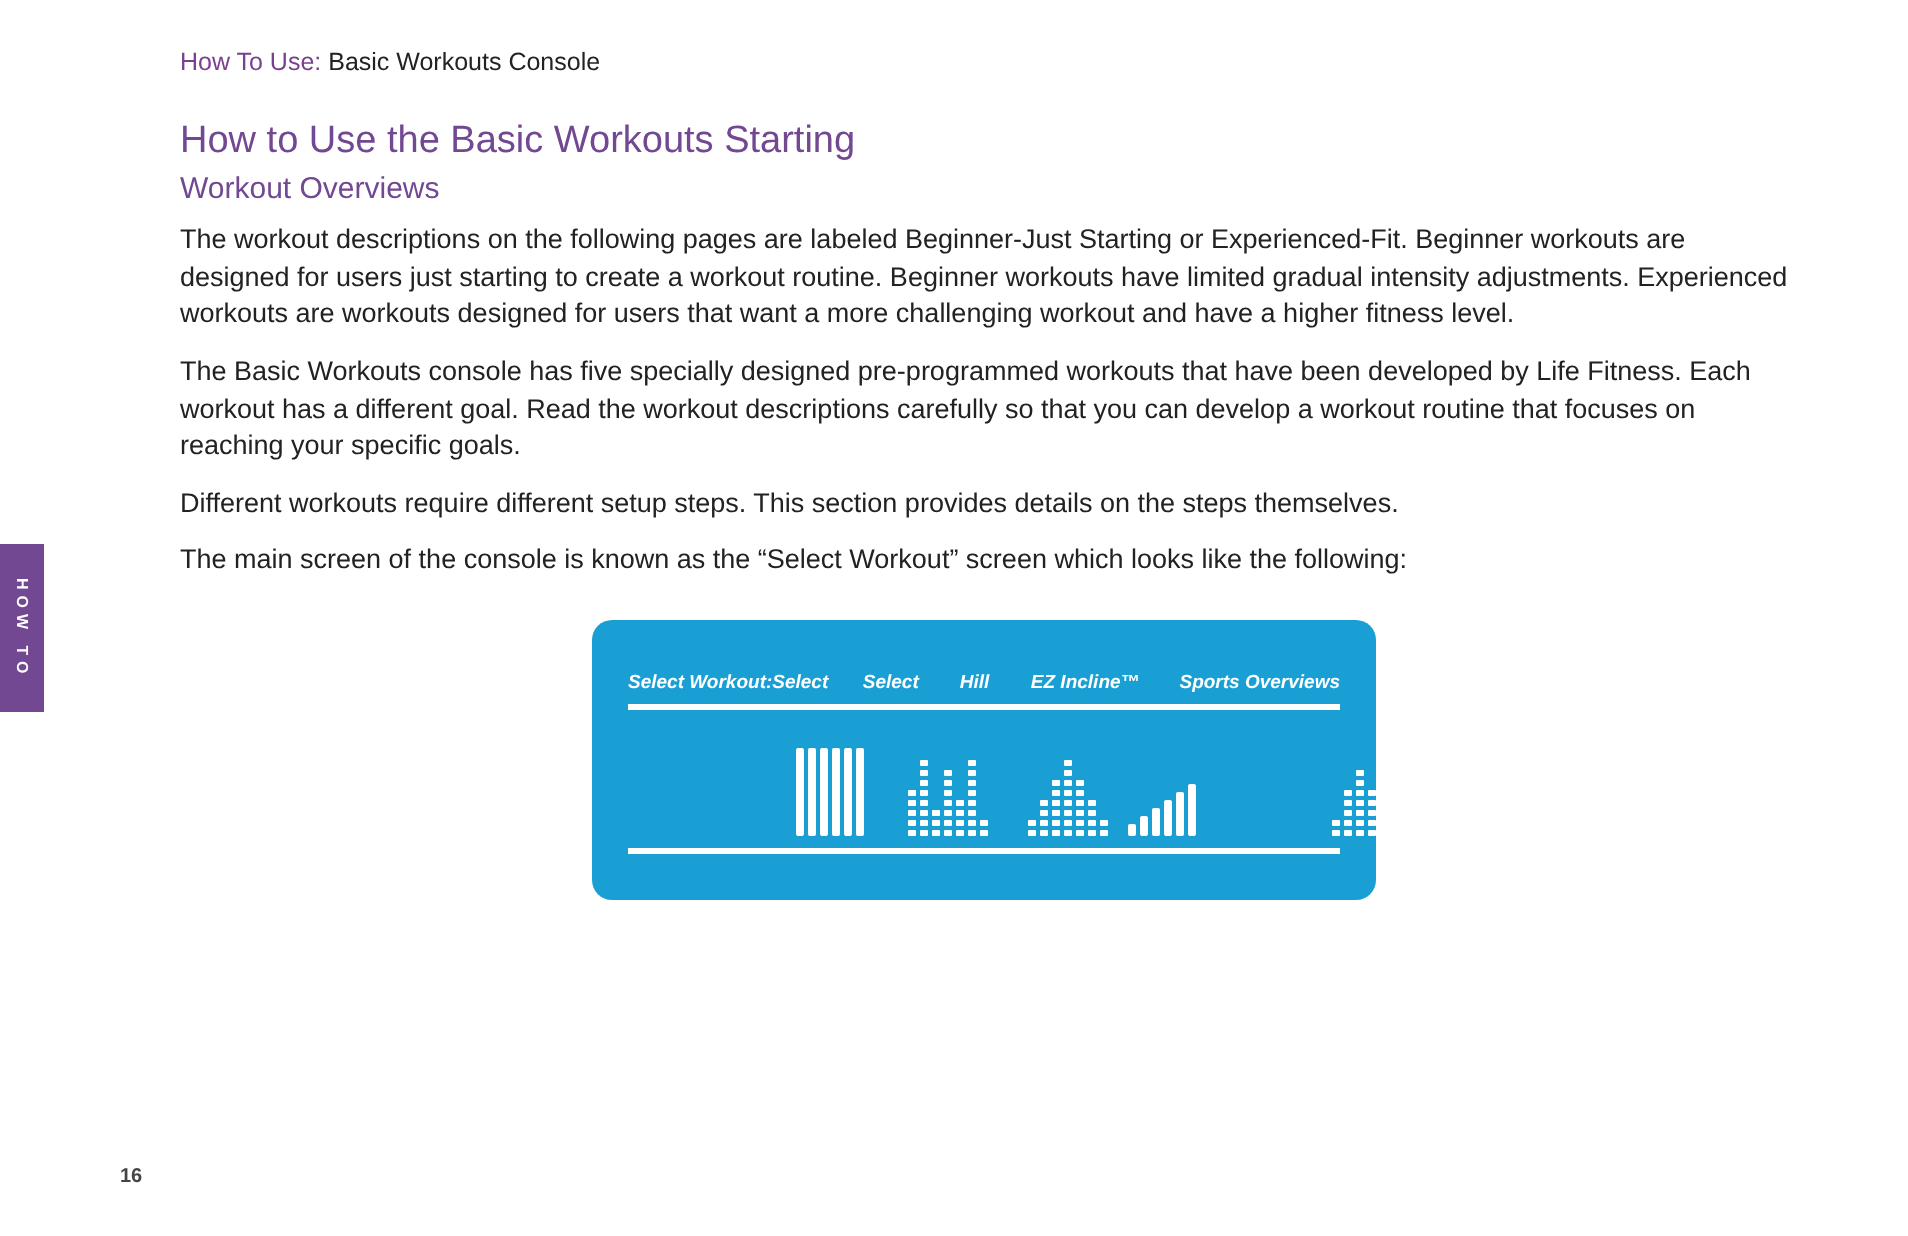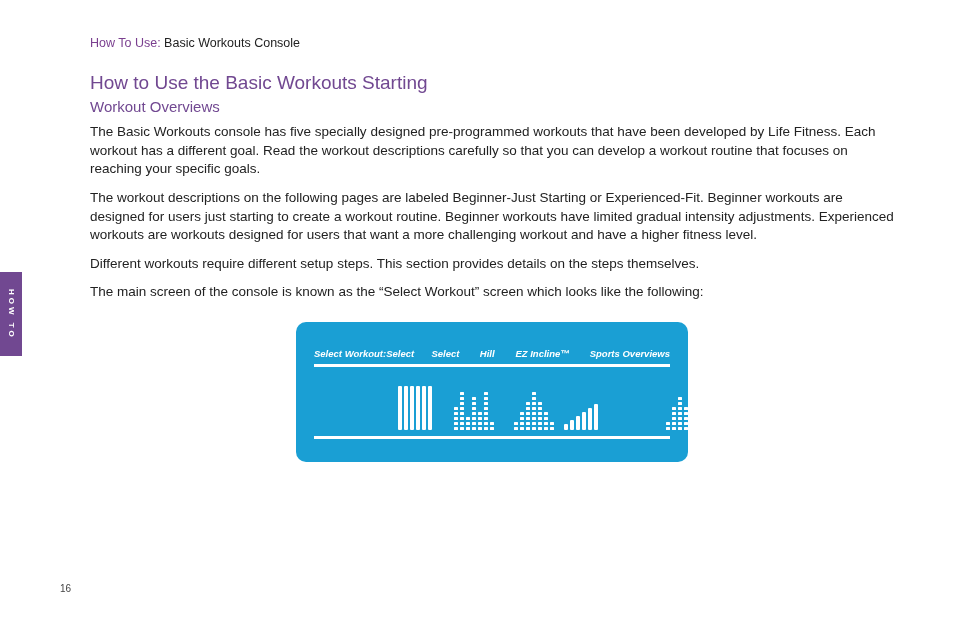--- a/index.html
+++ b/index.html
@@ -8,21 +8,20 @@
     width: 954px;
     height: 618px;
     background: #fff;
     font-family: Arial, Helvetica, sans-serif;
     color: #222;
     position: relative;
     overflow: hidden;
   }
   .page {
     padding: 24px 60px 0 90px;
-    margin-top: 12px;
   }
   .breadcrumb {
     font-size: 12.5px;
     margin-bottom: 22px;
   }
   .breadcrumb .bc-prefix {
     color: #7a3f8f;
   }
   .breadcrumb .bc-rest {
     color: #222;
@@ -61,20 +60,21 @@
     align-items: center;
     justify-content: center;
     font-weight: 600;
   }
   .page-number {
     position: absolute;
     left: 60px;
     bottom: 24px;
     font-size: 10px;
     color: #444;
+    font-weight: bold;
   }
   .console {
     margin: 20px auto 0 auto;
     width: 392px;
     height: 140px;
     background: #1a9fd4;
     border-radius: 10px;
     position: relative;
     padding: 14px 18px 0 18px;
     box-sizing: border-box;
@@ -155,22 +155,22 @@
 
 <div class="page">
 
   <div class="breadcrumb">
     <span class="bc-prefix">How To Use:</span><span class="bc-rest"> Basic Workouts Console</span>
   </div>
 
   <h1>How to Use the Basic Workouts Starting</h1>
   <h2>Workout Overviews</h2>
 
+  <p>The workout descriptions on the following pages are labeled Beginner-Just Starting or Experienced-Fit. Beginner workouts are designed for users just starting to create a workout routine. Beginner workouts have limited gradual intensity adjustments. Experienced workouts are workouts designed for users that want a more challenging workout and have a higher fitness level.</p>
   <p>The Basic Workouts console has five specially designed pre-programmed workouts that have been developed by Life Fitness. Each workout has a different goal. Read the workout descriptions carefully so that you can develop a workout routine that focuses on reaching your specific goals.</p>
-  <p>The workout descriptions on the following pages are labeled Beginner-Just Starting or Experienced-Fit. Beginner workouts are designed for users just starting to create a workout routine. Beginner workouts have limited gradual intensity adjustments. Experienced workouts are workouts designed for users that want a more challenging workout and have a higher fitness level.</p>
   <p>Different workouts require different setup steps. This section provides details on the steps themselves.</p>
   <p>The main screen of the console is known as the “Select Workout” screen which looks like the following:</p>
 
   <div class="console">
     <div class="console-labels">
       <span class="lbl-select">Select Workout:</span>
       <span class="lbl-manual">Select</span>
       <span class="lbl-random">Select</span>
       <span class="lbl-hill">Hill</span>
       <span class="lbl-ez">EZ Incline™</span>

